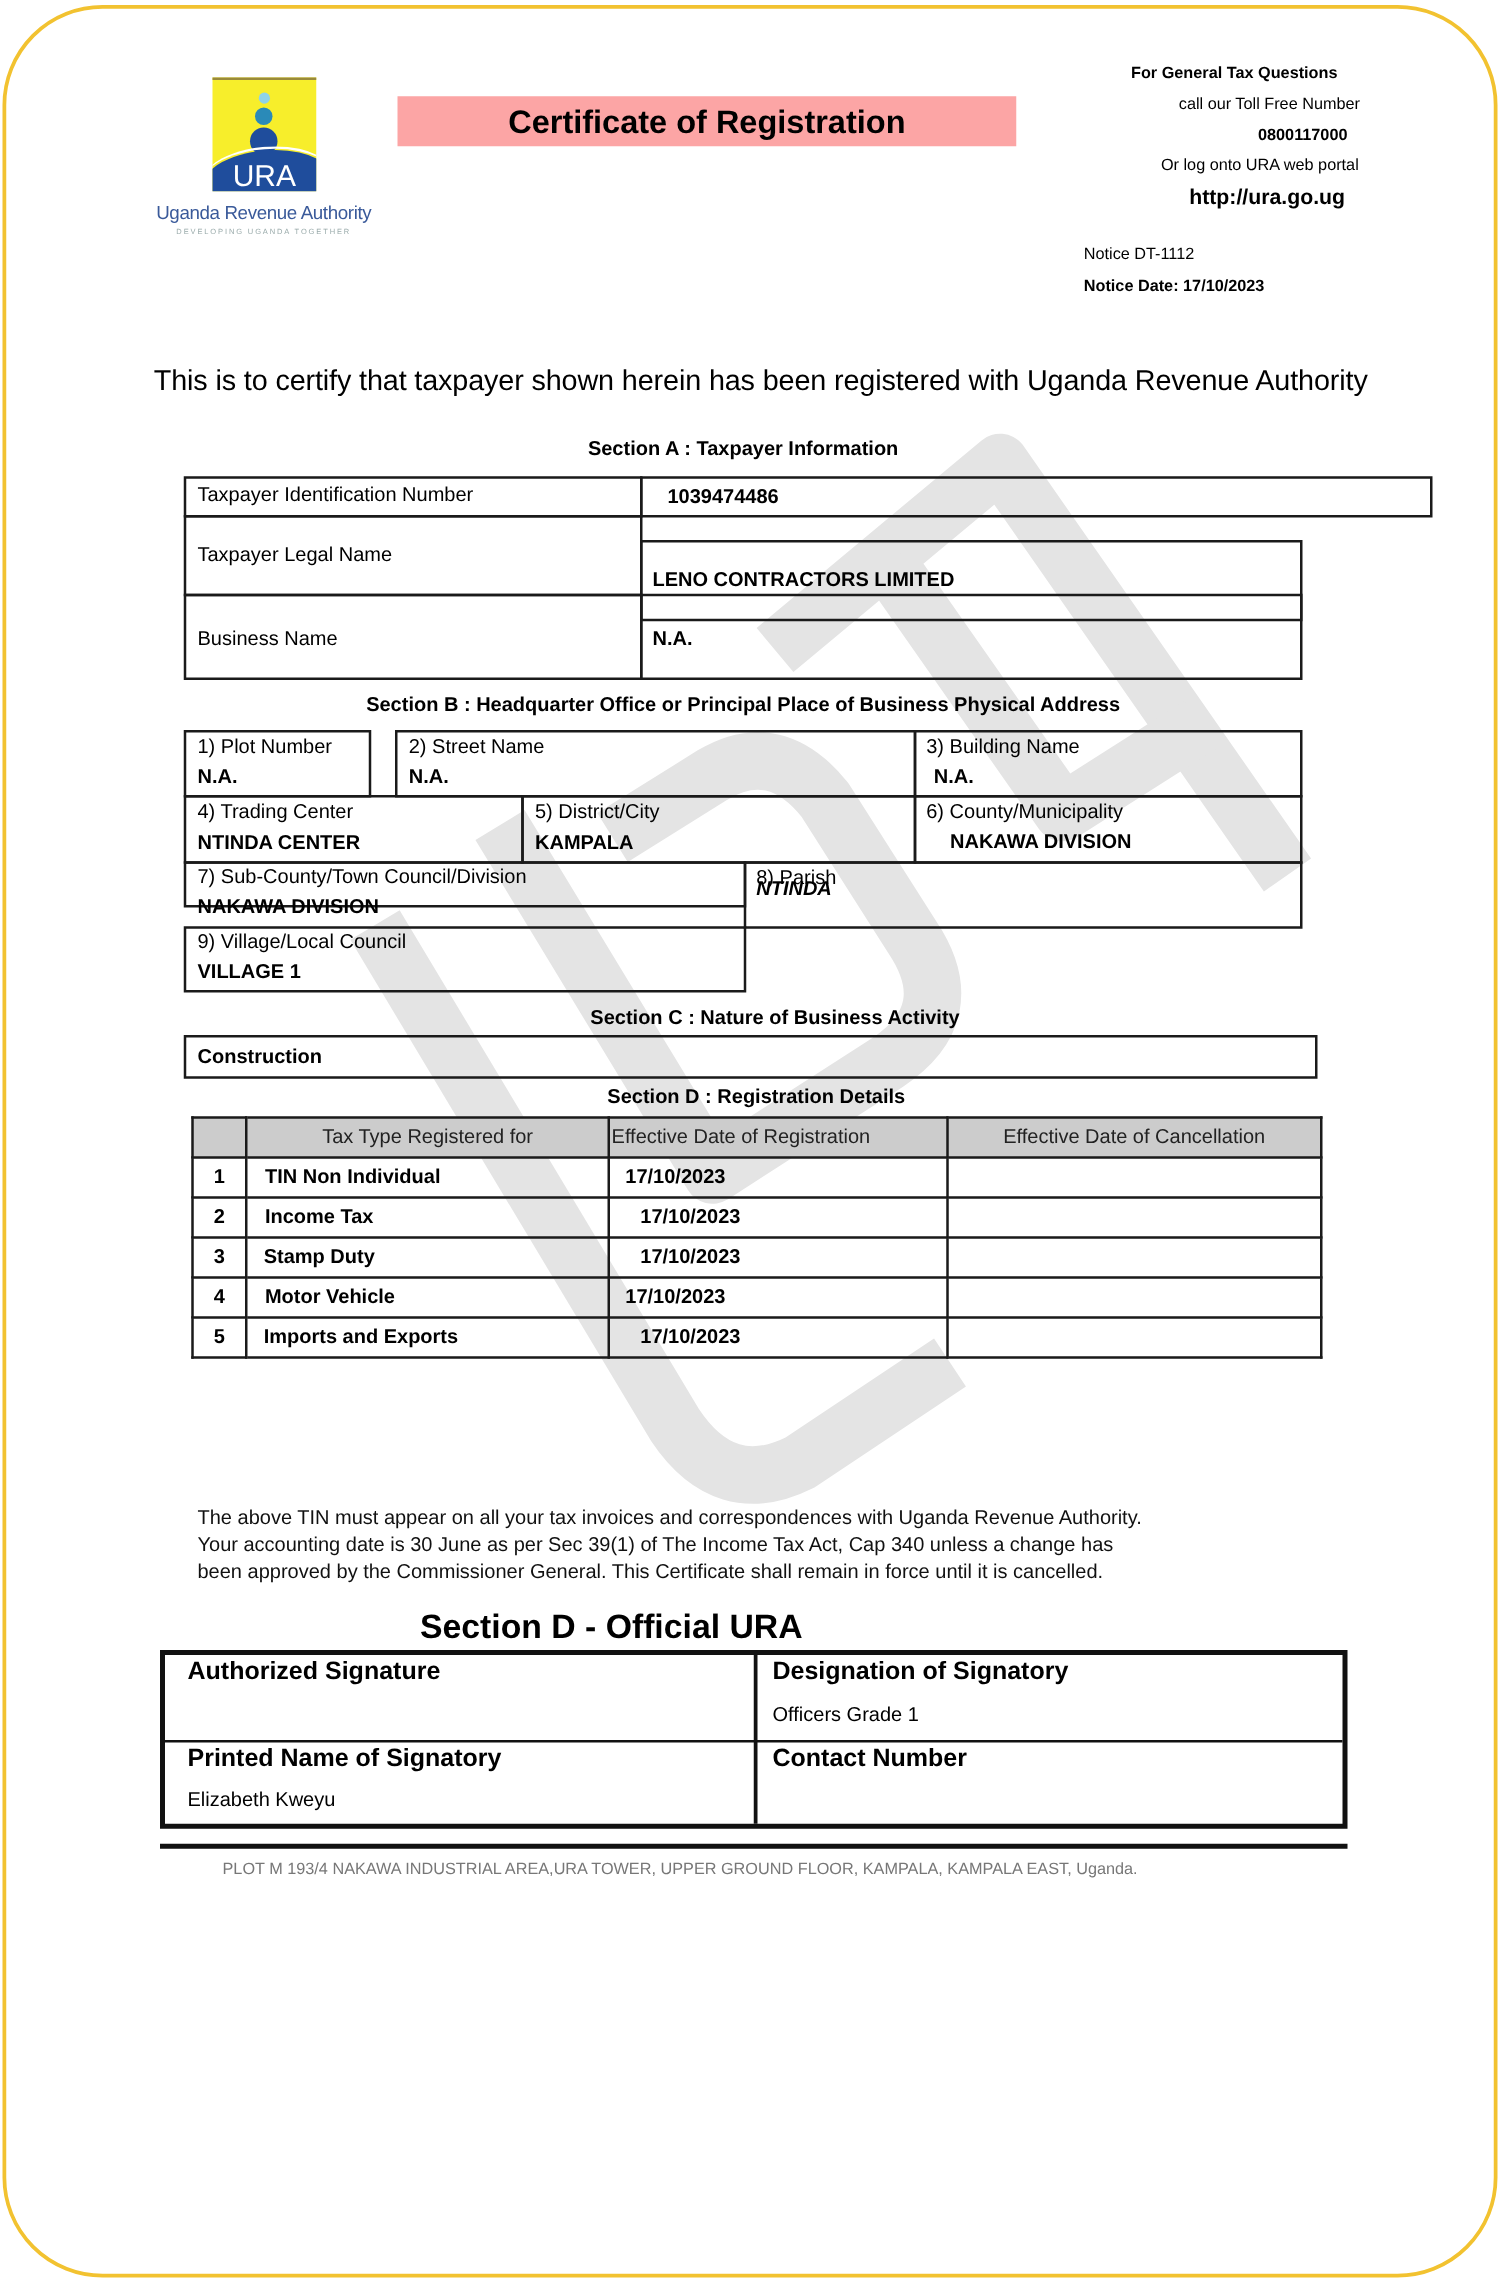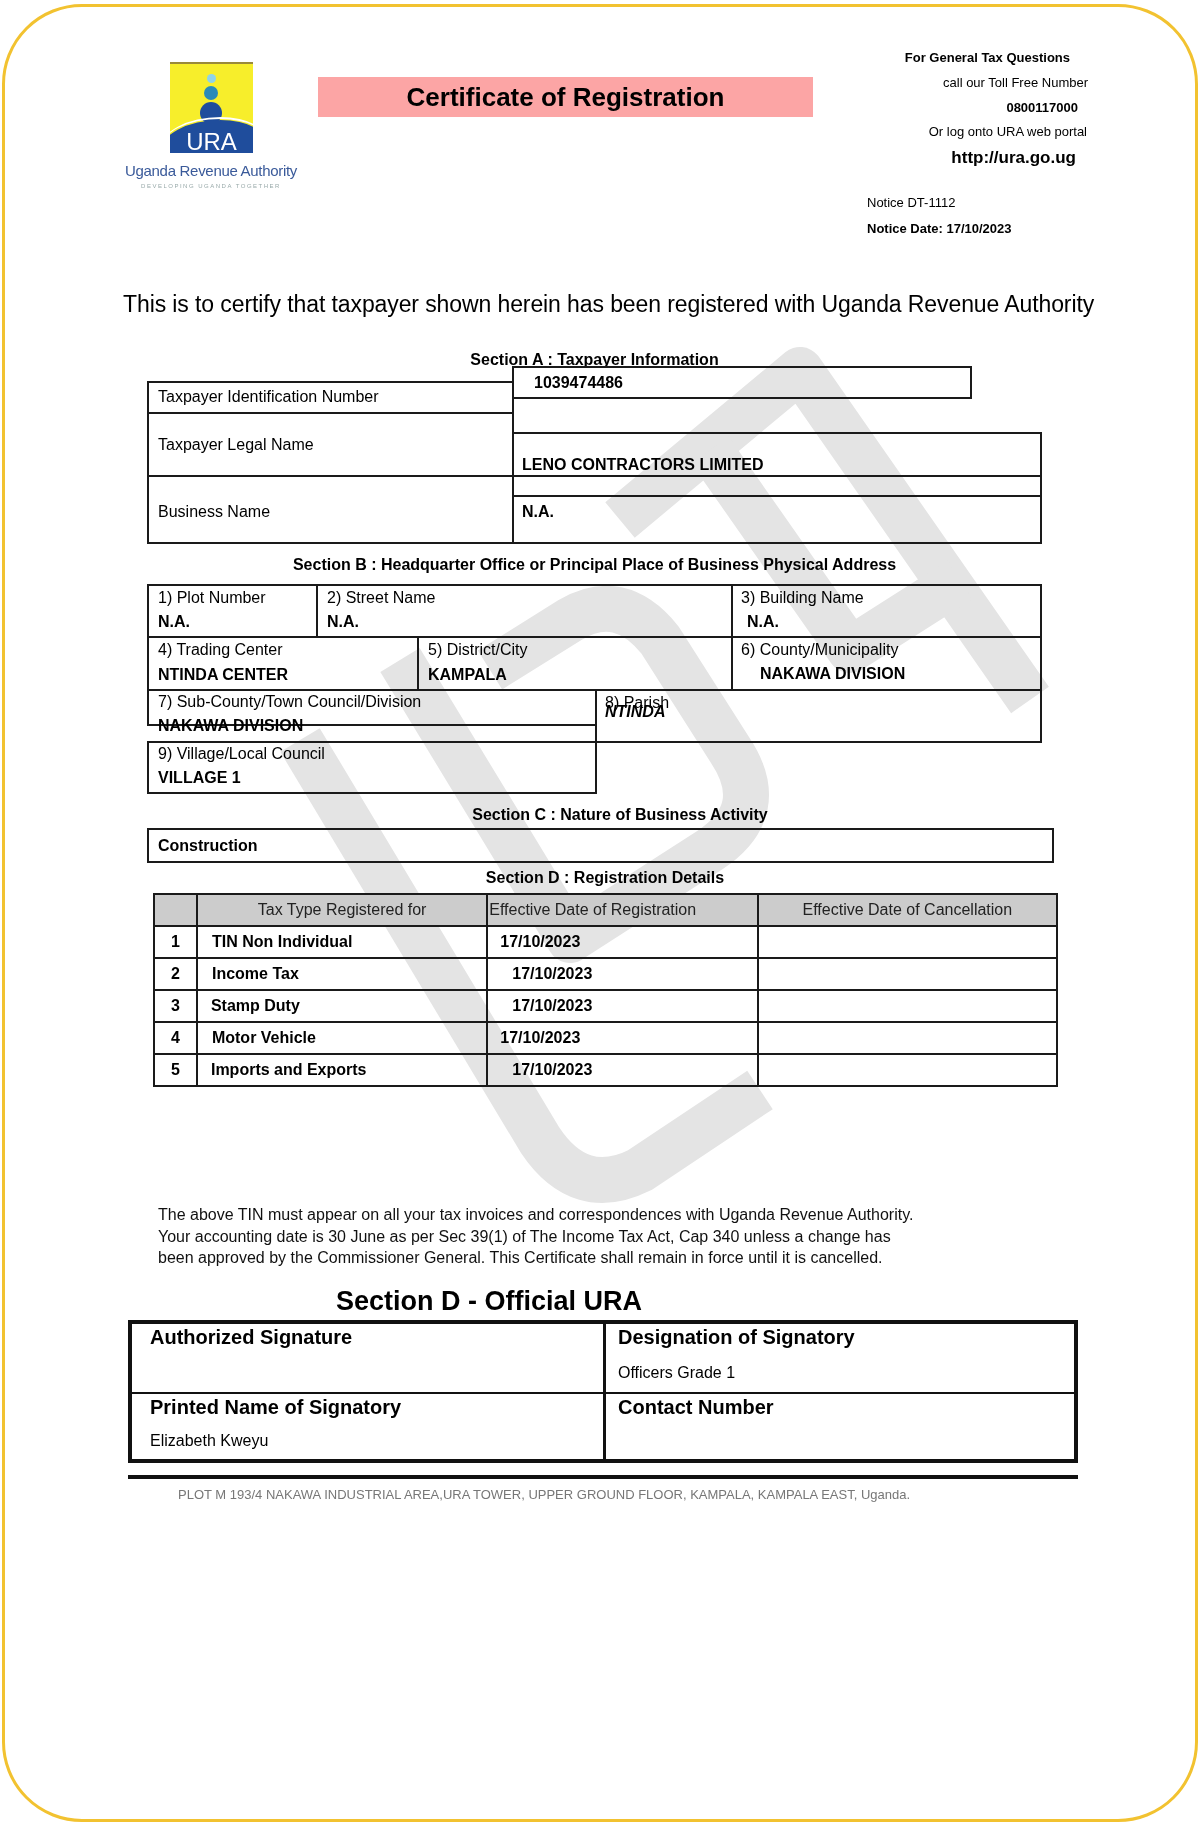--- a/index.html
+++ b/index.html
@@ -94,41 +94,41 @@
 <div class="abs notice" style="top:195px;">Notice DT-1112</div>
 <div class="abs notice" style="top:221px; font-weight:bold;">Notice Date: 17/10/2023</div>
 
 <div class="abs certify">This is to certify that taxpayer shown herein has been registered with Uganda Revenue Authority</div>
 
 <div class="abs sec-head" style="left:147px; top:351px; width:895px;">Section A : Taxpayer Information</div>
 <div>
   <div class="cell" style="left:147px; top:381px; width:367px; height:33px;">
     <span class="lbl" style="left:9px; top:5px;">Taxpayer Identification Number</span>
   </div>
-  <div class="cell" style="left:512px; top:366px; width:460px; height:33px;padding-left:48px;">
+  <div class="cell" style="left:512px; top:381px; width:634px; height:33px;padding-left:48px;">
     <span class="val" style="left:20px; top:6px;">1039474486</span>
   </div>
   <div class="cell" style="left:147px; top:412px; width:367px; height:65px;">
     <span class="lbl" style="left:9px; top:22px;">Taxpayer Legal Name</span>
   </div>
   <div class="cell" style="left:512px; top:432px; width:530px; height:65px;">
     <span class="val" style="left:8px; top:22px;">LENO CONTRACTORS LIMITED</span>
   </div>
   <div class="cell" style="left:147px; top:475px; width:367px; height:69px;">
     <span class="lbl" style="left:9px; top:26px;">Business Name</span>
   </div>
   <div class="cell" style="left:512px; top:475px; width:530px; height:69px;">
     <span class="val" style="left:8px; top:26px;">N.A.</span>
   </div>
 </div>
 
 <div class="abs sec-head" style="left:147px; top:556px; width:895px;">Section B : Headquarter Office or Principal Place of Business Physical Address</div>
 <div>
 
-  <div class="cell" style="left:147px; top:584px; width:171px; height:54px;text-decoration:underline;">
+  <div class="cell" style="left:147px; top:584px; width:150px; height:54px;text-decoration:underline;">
     <span class="lbl" style="left:9px; top:3px;">1) Plot Number</span>
     <span class="val" style="left:9px; top:27px;">N.A.</span>
   </div>
   <div class="cell" style="left:316px; top:584px; width:417px; height:54px;">
     <span class="lbl" style="left:9px; top:3px;">2) Street Name</span>
     <span class="val" style="left:9px; top:27px;">N.A.</span>
   </div>
   <div class="cell" style="left:731px; top:584px; width:311px; height:54px;">
     <span class="lbl" style="left:8px; top:3px;">3) Building Name</span>
     <span class="val" style="left:14px; top:27px;">N.A.</span>

